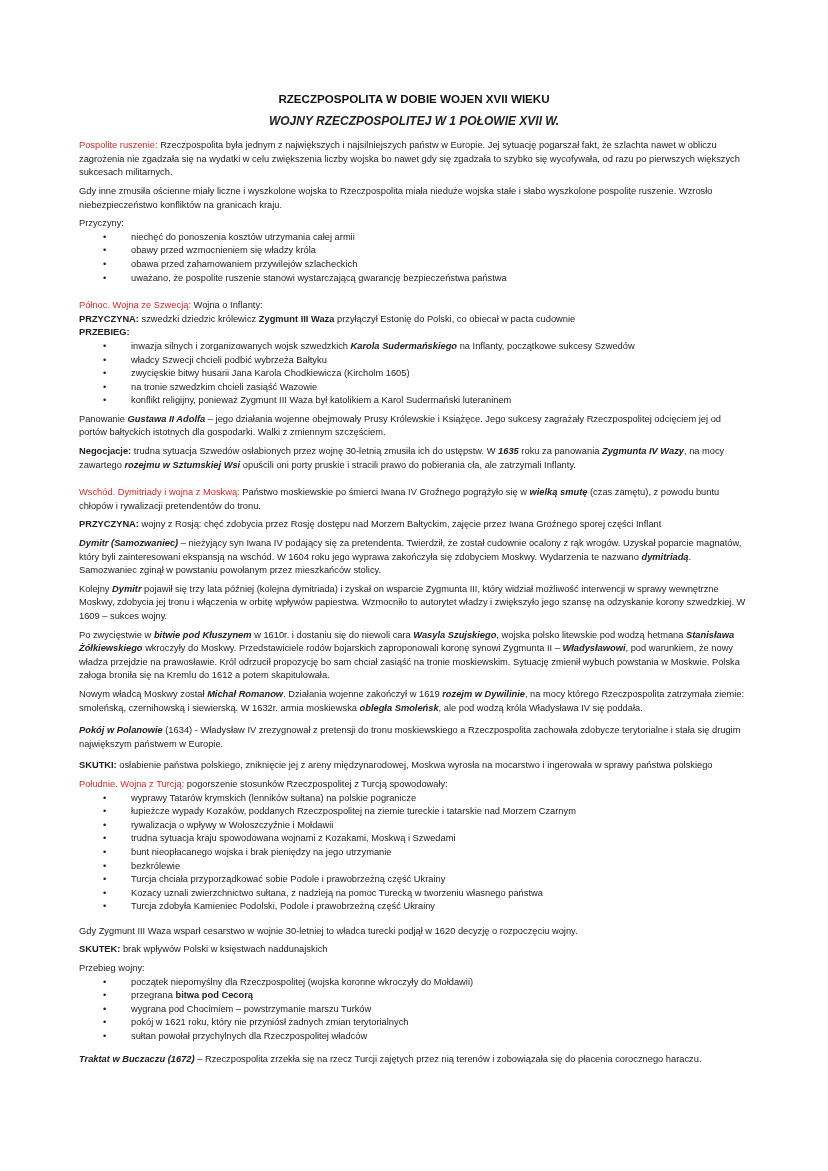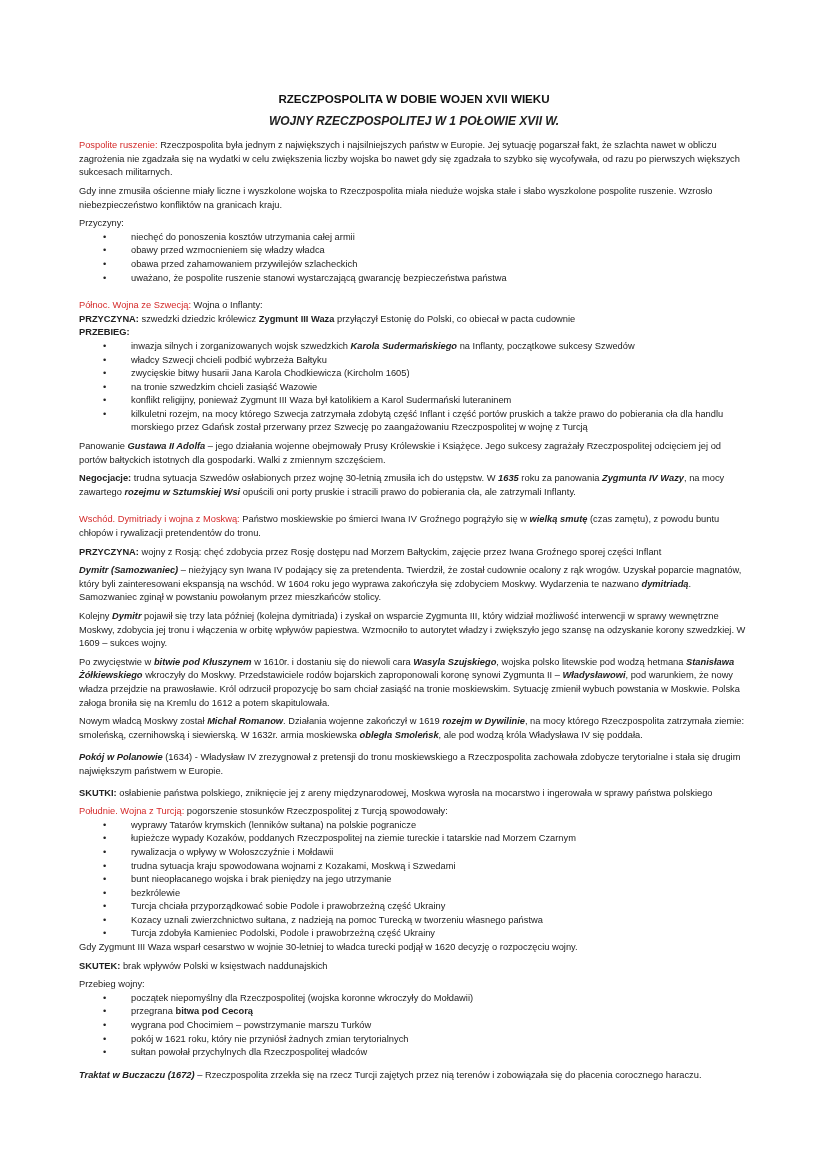--- a/index.html
+++ b/index.html
@@ -22,54 +22,53 @@
 
 <div class="page">
   <div class="title">RZECZPOSPOLITA W DOBIE WOJEN XVII WIEKU</div>
   <div class="subtitle">WOJNY RZECZPOSPOLITEJ W 1 POŁOWIE XVII W.</div>
 
   <p><span class="red">Pospolite ruszenie:</span><span> Rzeczpospolita była jednym z największych i najsilniejszych państw w Europie. Jej sytuację pogarszał fakt, że szlachta nawet w obliczu zagrożenia nie zgadzała się na wydatki w celu zwiększenia liczby wojska bo nawet gdy się zgadzała to szybko się wycofywała, od razu po pierwszych większych sukcesach militarnych.</span></p>
   <p>Gdy inne zmusiła ościenne miały liczne i wyszkolone wojska to Rzeczpospolita miała nieduże wojska stałe i słabo wyszkolone pospolite ruszenie. Wzrosło niebezpieczeństwo konfliktów na granicach kraju.</p>
   <p class="tight">Przyczyny:</p>
   <ul>
     <li>niechęć do ponoszenia kosztów utrzymania całej armii</li>
-    <li>obawy przed wzmocnieniem się władzy władca</li>
+    <li>obawy przed wzmocnieniem się władzy króla</li>
     <li>obawa przed zahamowaniem przywilejów szlacheckich</li>
     <li>uważano, że pospolite ruszenie stanowi wystarczającą gwarancję bezpieczeństwa państwa</li>
   </ul>
   <div class="gap"></div>
 
   <p class="tight"><span class="red">Północ. Wojna ze Szwecją:</span><span> Wojna o Inflanty:</span></p>
   <p class="tight"><b>PRZYCZYNA:</b><span> szwedzki dziedzic królewicz </span><b>Zygmunt III Waza</b><span> przyłączył Estonię do Polski, co obiecał w pacta cudownie</span></p>
   <p class="tight"><b>PRZEBIEG:</b></p>
   <ul>
     <li><span>inwazja silnych i zorganizowanych wojsk szwedzkich </span><span class="bi">Karola Sudermańskiego</span><span> na Inflanty, początkowe sukcesy Szwedów</span></li>
     <li>władcy Szwecji chcieli podbić wybrzeża Bałtyku</li>
     <li>zwycięskie bitwy husarii Jana Karola Chodkiewicza (Kircholm 1605)</li>
     <li>na tronie szwedzkim chcieli zasiąść Wazowie</li>
     <li>konflikt religijny, ponieważ Zygmunt III Waza był katolikiem a Karol Sudermański luteraninem</li>
-    <li>kilkuletni rozejm, na mocy którego Szwecja zatrzymała zdobytą część Inflant i część portów pruskich a także prawo do pobierania cła dla handlu morskiego przez Gdańsk został przerwany przez Szwecję po zaangażowaniu Rzeczpospolitej w wojnę z Turcją</li>
   </ul>
   <p><span>Panowanie </span><span class="bi">Gustawa II Adolfa</span><span> – jego działania wojenne obejmowały Prusy Królewskie i Książęce. Jego sukcesy zagrażały Rzeczpospolitej odcięciem jej od portów bałtyckich istotnych dla gospodarki. Walki z zmiennym szczęściem.</span></p>
   <p><b>Negocjacje:</b><span> trudna sytuacja Szwedów osłabionych przez wojnę 30-letnią zmusiła ich do ustępstw. W </span><span class="bi">1635</span><span> roku za panowania </span><span class="bi">Zygmunta IV Wazy</span><span>, na mocy zawartego </span><span class="bi">rozejmu w Sztumskiej Wsi</span><span> opuścili oni porty pruskie i stracili prawo do pobierania cła, ale zatrzymali Inflanty.</span></p>
   <div class="gap"></div>
 
   <p><span class="red">Wschód. Dymitriady i wojna z Moskwą:</span><span> Państwo moskiewskie po śmierci Iwana IV Groźnego pogrążyło się w </span><span class="bi">wielką smutę</span><span> (czas zamętu), z powodu buntu chłopów i rywalizacji pretendentów do tronu.</span></p>
   <p><b>PRZYCZYNA:</b><span> wojny z Rosją: chęć zdobycia przez Rosję dostępu nad Morzem Bałtyckim, zajęcie przez Iwana Groźnego sporej części Inflant</span></p>
   <p><span class="bi">Dymitr (Samozwaniec)</span><span>  – nieżyjący syn Iwana IV podający się za pretendenta. Twierdził, że został cudownie ocalony z rąk wrogów. Uzyskał poparcie magnatów, który byli zainteresowani ekspansją na wschód. W 1604 roku jego wyprawa zakończyła się zdobyciem Moskwy. Wydarzenia te nazwano </span><span class="bi">dymitriadą</span><span>. Samozwaniec zginął w powstaniu powołanym przez mieszkańców stolicy.</span></p>
   <p><span>Kolejny </span><span class="bi">Dymitr</span><span> pojawił się trzy lata później (kolejna dymitriada) i zyskał on wsparcie Zygmunta III, który widział możliwość interwencji w sprawy wewnętrzne Moskwy, zdobycia jej tronu i włączenia w orbitę wpływów papiestwa. Wzmocniło to autorytet władzy i zwiększyło jego szansę na odzyskanie korony szwedzkiej. W 1609 – sukces wojny.</span></p>
   <p><span>Po zwycięstwie w </span><span class="bi">bitwie pod Kłuszynem</span><span> w 1610r. i dostaniu się do niewoli cara </span><span class="bi">Wasyla Szujskiego</span><span>, wojska polsko litewskie pod wodzą hetmana </span><span class="bi">Stanisława Żółkiewskiego</span><span> wkroczyły do Moskwy. Przedstawiciele rodów bojarskich zaproponowali koronę synowi Zygmunta II – </span><span class="bi">Władysławowi</span><span>, pod warunkiem, że nowy władza przejdzie na prawosławie. Król odrzucił propozycję bo sam chciał zasiąść na tronie moskiewskim. Sytuację zmienił wybuch powstania w Moskwie. Polska załoga broniła się na Kremlu do 1612 a potem skapitulowała.</span></p>
   <p><span>Nowym władcą Moskwy został </span><span class="bi">Michał Romanow</span><span>. Działania wojenne zakończył w 1619 </span><span class="bi">rozejm w Dywilinie</span><span>, na mocy którego Rzeczpospolita zatrzymała ziemie: smoleńską, czernihowską i siewierską. W 1632r. armia moskiewska </span><span class="bi">obległa Smoleńsk</span><span>, ale pod wodzą króla Władysława IV się poddała.</span></p>
   <div class="gap" style="height:4px"></div>
   <p><span class="bi">Pokój w Polanowie</span><span> (1634) - Władysław IV zrezygnował z pretensji do tronu moskiewskiego a Rzeczpospolita zachowała zdobycze terytorialne i stała się drugim największym państwem w Europie.</span></p>
   <div class="gap" style="height:3px"></div>
   <p><b>SKUTKI:</b><span> osłabienie państwa polskiego, zniknięcie jej z areny międzynarodowej, Moskwa wyrosła na mocarstwo i ingerowała w sprawy państwa polskiego</span></p>
 
   <p class="tight"><span class="red">Południe. Wojna z Turcją:</span><span> pogorszenie stosunków Rzeczpospolitej z Turcją spowodowały:</span></p>
-  <ul class="tight" style="margin-bottom:0">
+  <ul class="tight" style="margin-bottom:11px">
     <li>wyprawy Tatarów krymskich (lenników sułtana) na polskie pogranicze</li>
     <li>łupieżcze wypady Kozaków, poddanych Rzeczpospolitej na ziemie tureckie i tatarskie nad Morzem Czarnym</li>
     <li>rywalizacja o wpływy w Wołoszczyźnie i Mołdawii</li>
     <li>trudna sytuacja kraju spowodowana wojnami z Kozakami, Moskwą i Szwedami</li>
     <li>bunt nieopłacanego wojska i brak pieniędzy na jego utrzymanie</li>
     <li>bezkrólewie</li>
     <li>Turcja chciała przyporządkować sobie Podole i prawobrzeżną część Ukrainy</li>
     <li>Kozacy uznali zwierzchnictwo sułtana, z nadzieją na pomoc Turecką w tworzeniu własnego państwa</li>
     <li>Turcja zdobyła Kamieniec Podolski, Podole i prawobrzeżną część Ukrainy</li>
   </ul>

